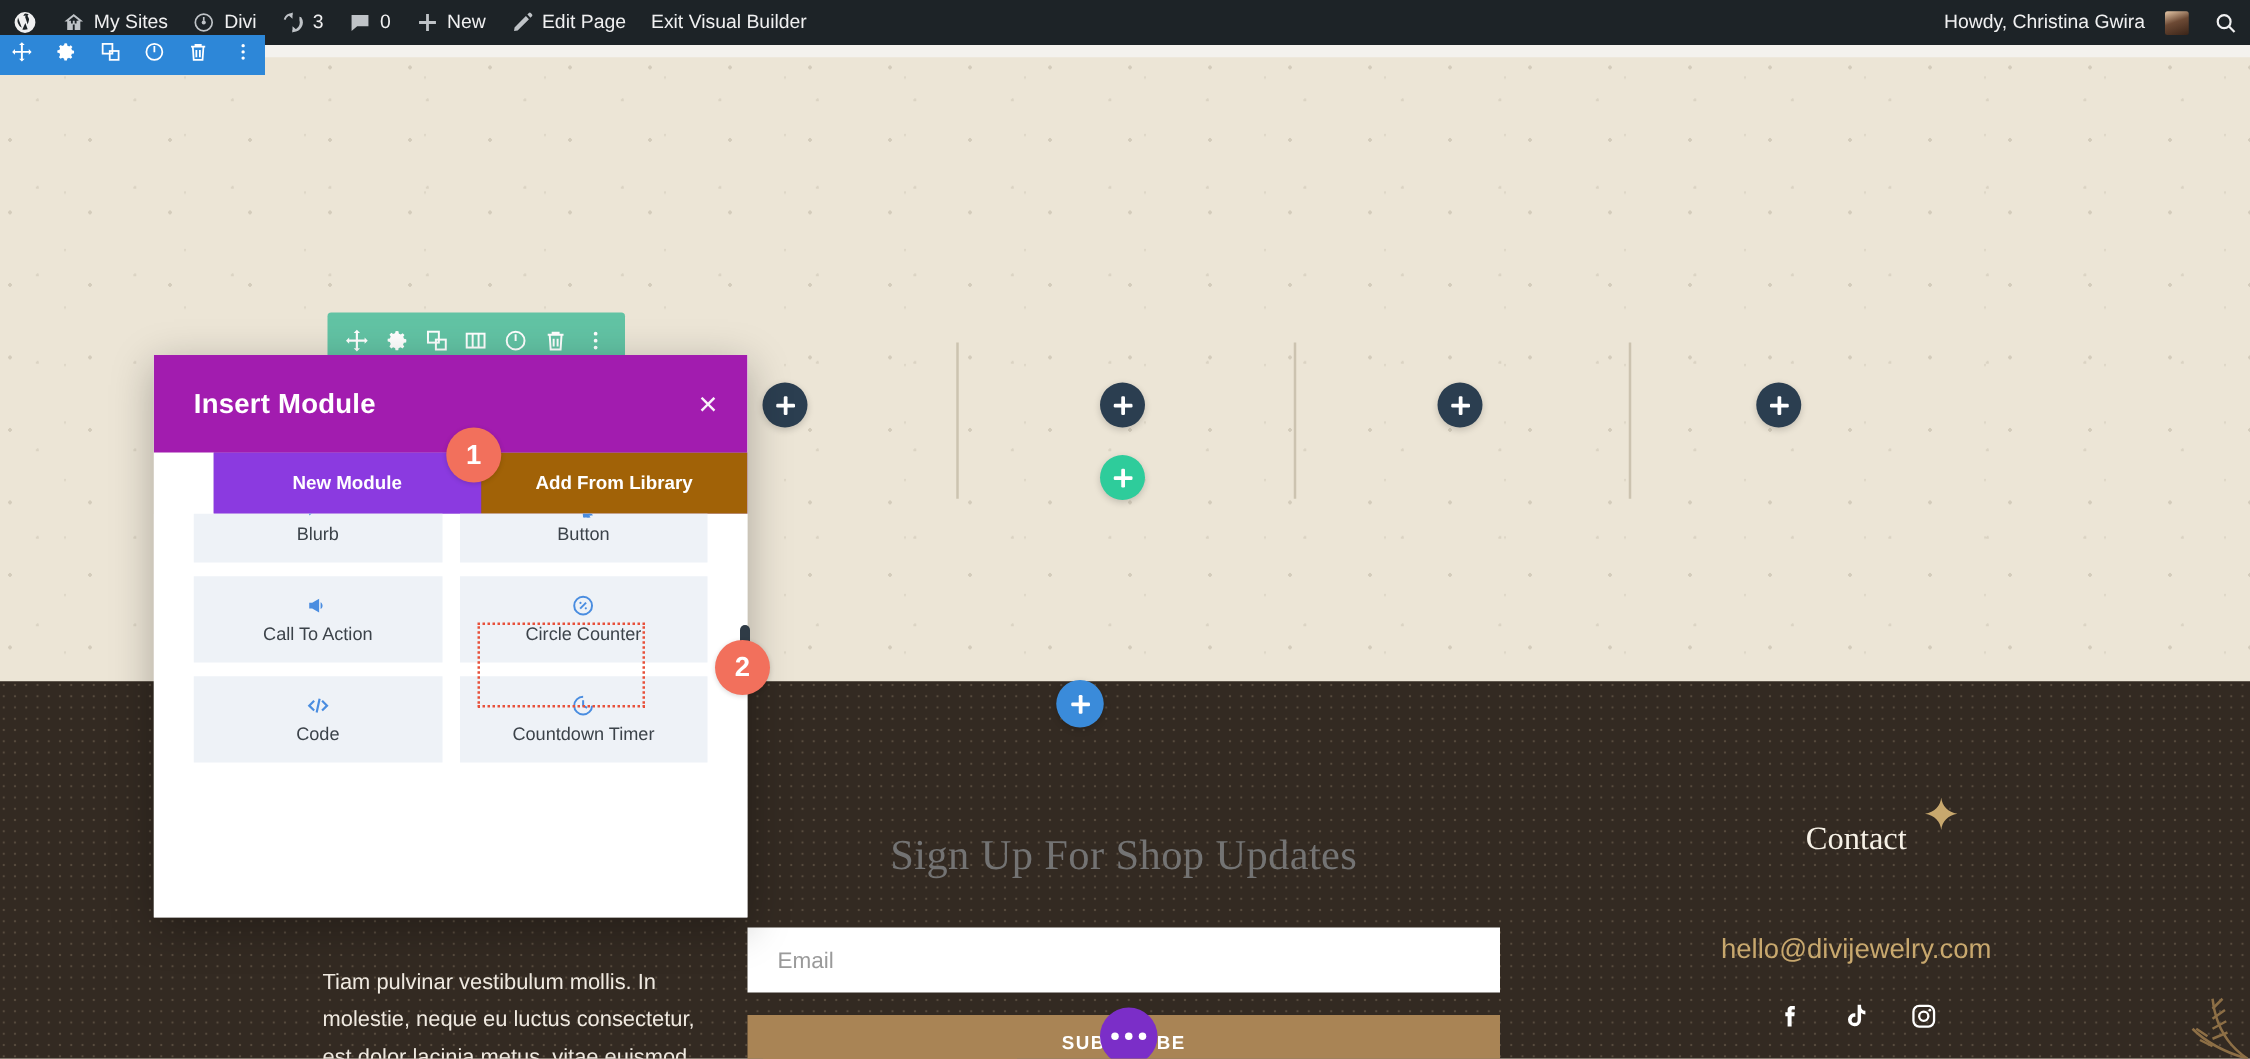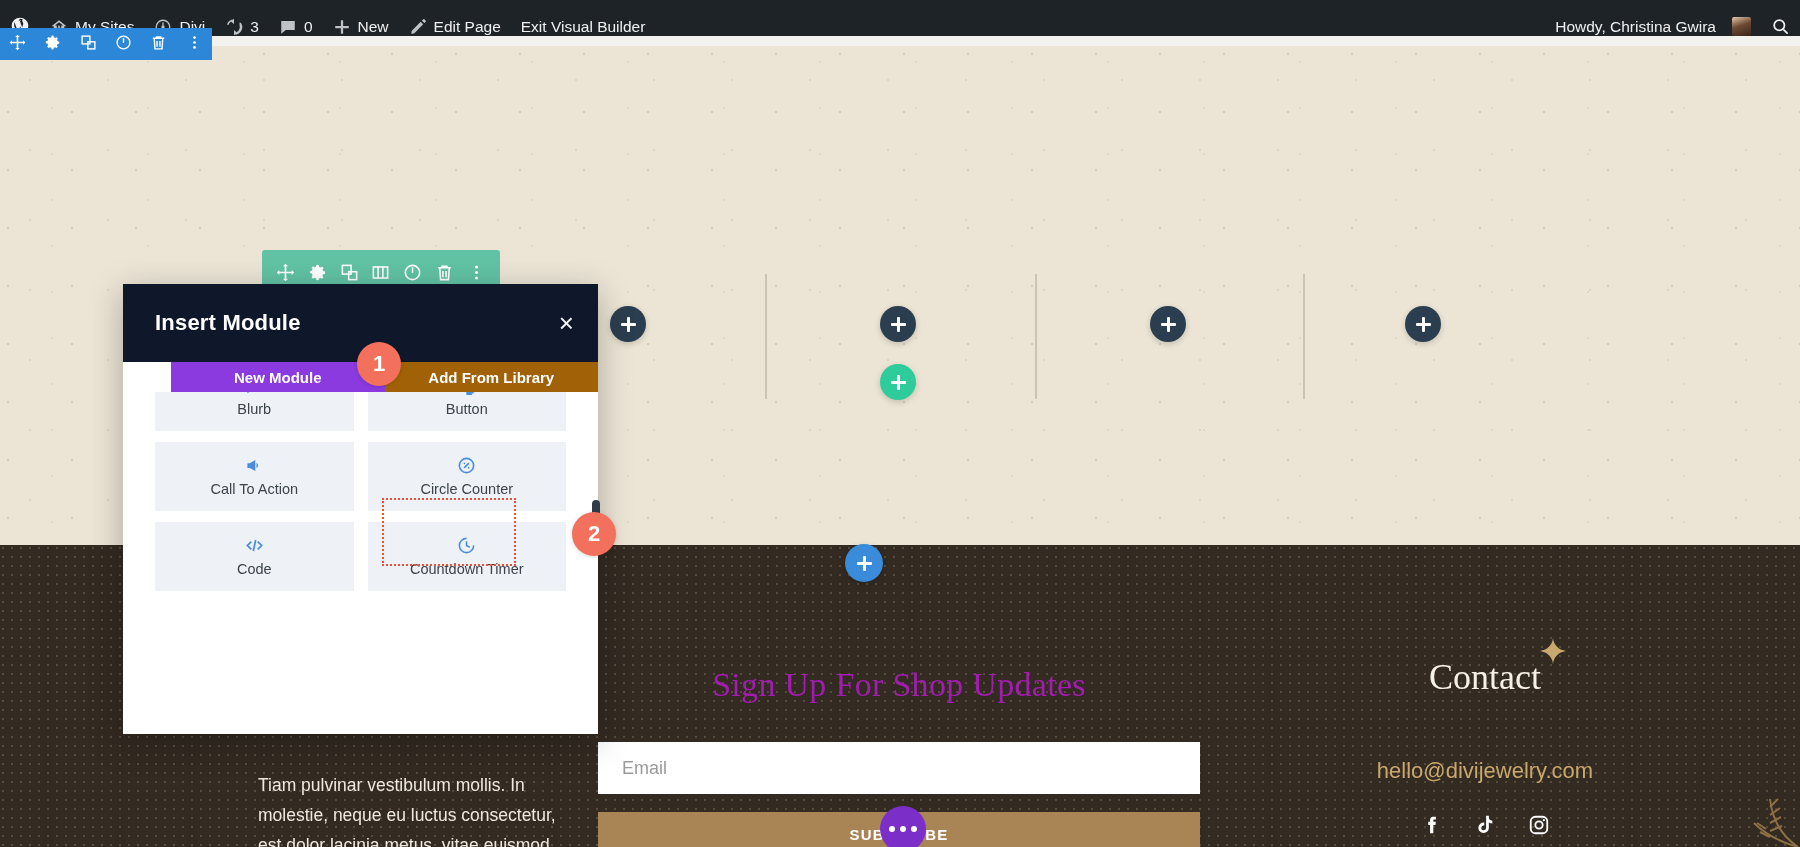--- a/index.html
+++ b/index.html
@@ -14,21 +14,21 @@
   #wp-admin-bar {
     position: absolute; top: 0; left: 0;
     width: 1800px; height: 36px;
     background: #1d2327;
     display: flex; align-items: center;
     color: #f0f0f1;
     font-size: 15.5px;
     z-index: 60;
   }
   .ab-item {
-    display: flex; align-items: flex-end; gap: 7px;
+    display: flex; align-items: center; gap: 7px;
     height: 36px; padding: 0 10px;
     color: #f0f0f1; white-space: nowrap;
   }
   .ab-item svg { display: block; }
   #ab-right { margin-left: auto; display: flex; align-items: center; }
   #ab-avatar {
     width: 19px; height: 19px; margin-left: 9px;
     background: linear-gradient(160deg,#e7c9a9 0%,#6d4a35 45%,#3a2418 100%);
     border-radius: 2px;
   }
@@ -113,32 +113,32 @@
   #insert-modal {
     position: absolute; left: 123px; top: 284px;
     width: 475px; height: 450px;
     background: #ffffff;
     box-shadow: 0 8px 32px rgba(0,0,0,.28);
     z-index: 40;
     display: flex; flex-direction: column;
     overflow: hidden;
   }
   #modal-header {
-    height: 78px; background: #0f172a;
+    height: 78px; background: #a21caf;
     display: flex; align-items: center; padding: 0 24px 0 32px;
     position: relative;
   }
   #modal-title {
     color: #fff; font-size: 22px; font-weight: bold; letter-spacing: .2px;
   }
   #modal-close {
     margin-left: auto; color: #fff; font-size: 26px; line-height: 1;
     cursor: pointer; font-weight: 300; opacity: .95;
   }
-  #modal-tabs { height: 30px; display: flex; background: #7b2ec8; margin-left: 48px; }
+  #modal-tabs { height: 49px; display: flex; background: #7b2ec8; margin-left: 48px; }
   .modal-tab {
     flex: 1; display: flex; align-items: center; justify-content: center;
     color: #fff; font-size: 15px; font-weight: bold; cursor: pointer;
     background: #a16207;
   }
   .modal-tab.active { background: #8b3ae0; }
   #modal-body {
     flex: 1; position: relative; overflow: hidden; background: #fff;
   }
   #module-grid {
@@ -185,21 +185,21 @@
   #footer-left-text {
     position: absolute; left: 258px; top: 734px;
     width: 300px;
     color: #efe9e0; font-size: 17.5px; line-height: 30px;
     z-index: 10;
   }
   #signup-block {
     position: absolute; left: 598px; top: 630px; width: 602px; z-index: 10;
   }
   #signup-title {
-    text-align: center; color: #a21caf;
+    text-align: center; color: #737373;
     font-family: "Liberation Serif", serif; font-size: 34px; font-weight: normal;
     letter-spacing: .3px;
   }
   #email-field {
     margin-top: 38px; height: 52px; background: #fff;
     display: flex; align-items: center; padding-left: 24px;
     color: #9a9a9a; font-size: 18px;
   }
   #subscribe-btn {
     margin-top: 18px; height: 45px; background: #a98455;
@@ -217,21 +217,21 @@
 
   #contact-block {
     position: absolute; left: 1290px; top: 620px; width: 390px; z-index: 10;
     text-align: center;
   }
   #contact-star {
     position: absolute; left: 1540px; top: 602px; width: 26px; height: 26px; z-index: 10;
   }
   #contact-title {
     color: #f6f1e6; font-family: "Liberation Serif", serif;
-    font-size: 36px; font-weight: normal;
+    font-size: 26px; font-weight: normal;
   }
   #contact-email {
     margin-top: 60px; color: #c8a86e; font-size: 22px;
   }
   #social-row {
     margin-top: 30px; display: flex; align-items: center; justify-content: center; gap: 32px;
   }
   .social-ico { color: #fff; cursor: pointer; display: flex; }
 
   

